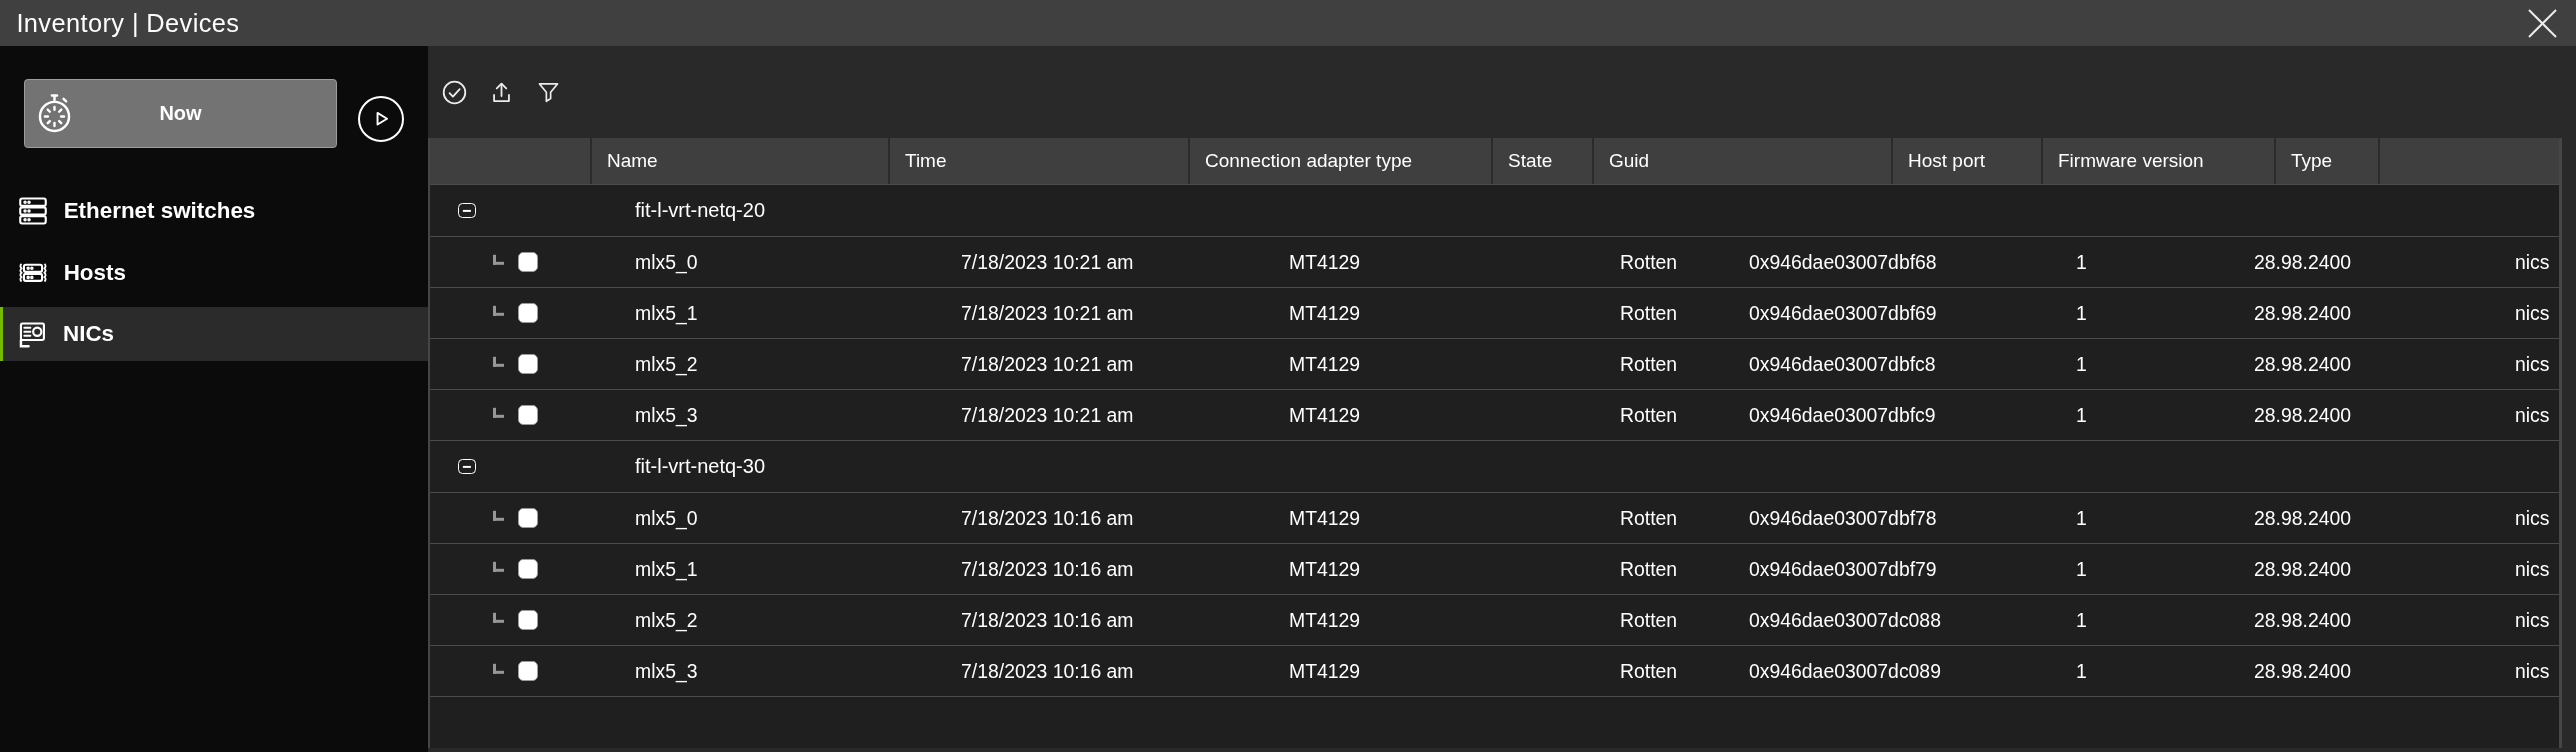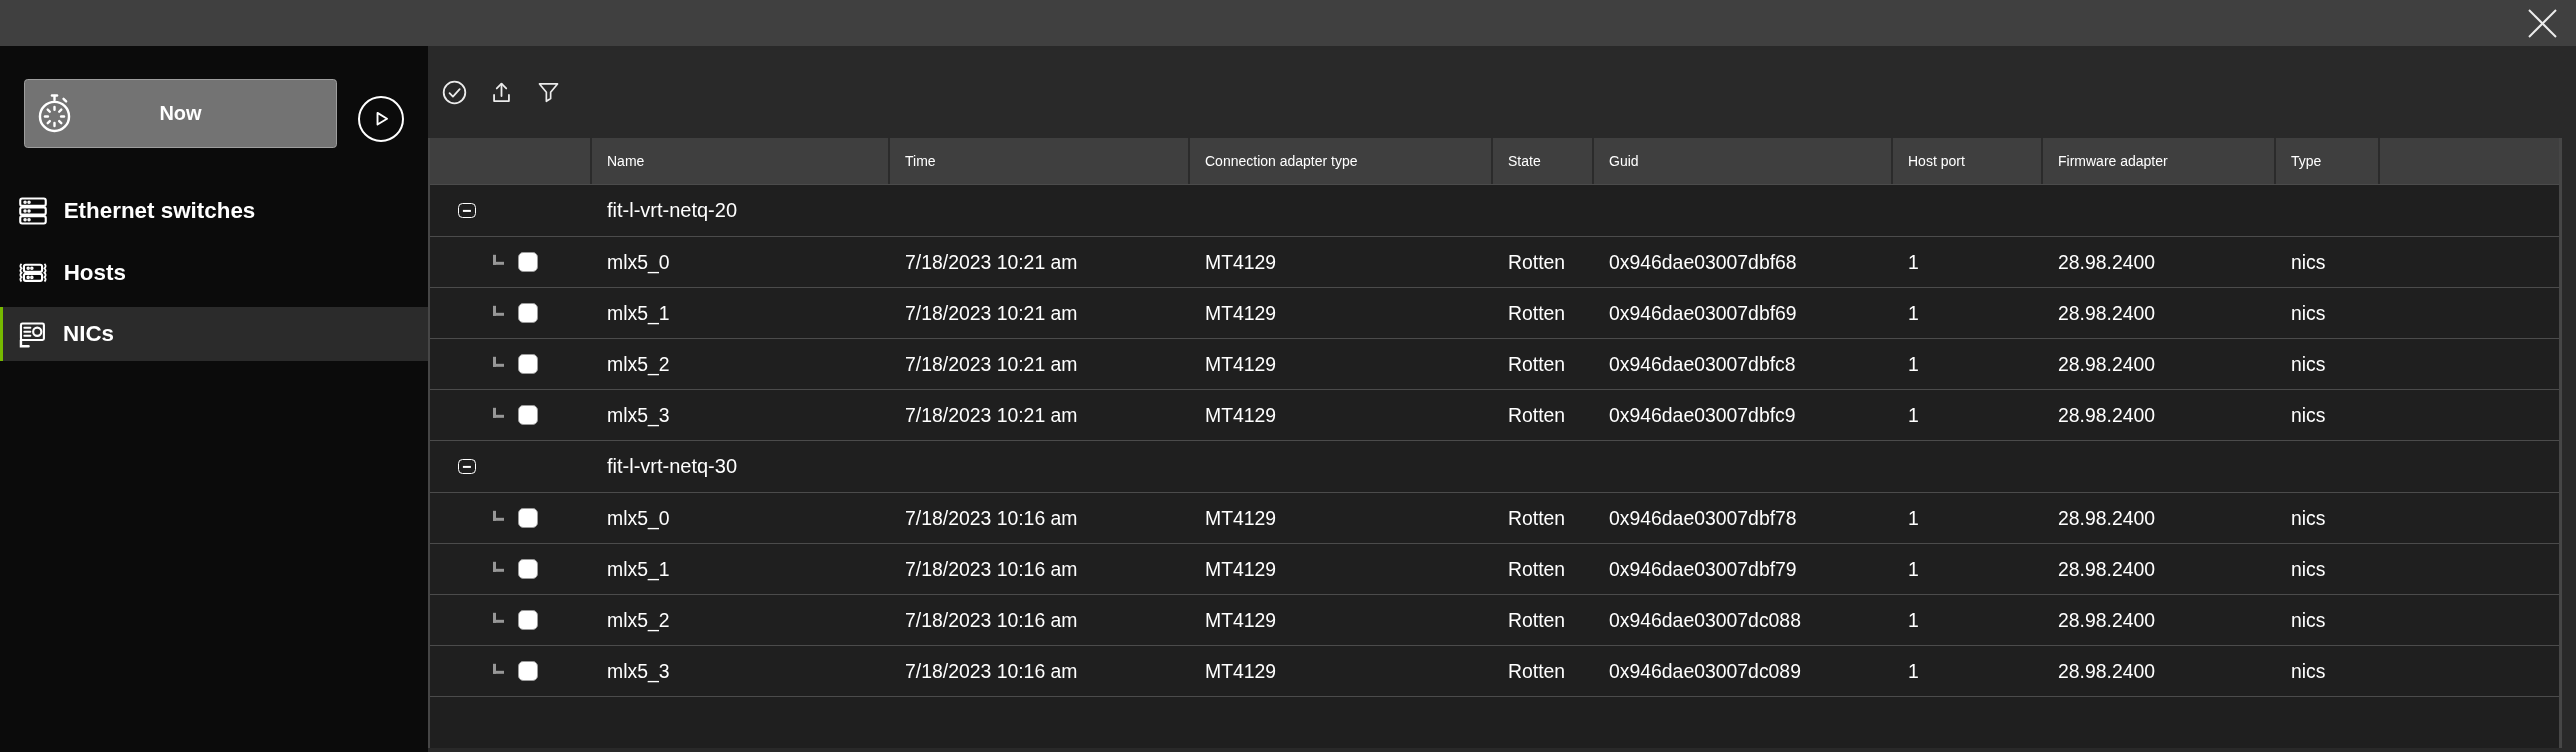--- a/index.html
+++ b/index.html
@@ -35,24 +35,24 @@
            gap:19.4px;padding-left:12px;}
   .tool-btn{width:28px;height:28px;background:transparent;border:none;padding:0;display:flex;
             align-items:center;justify-content:center;cursor:pointer;}
 
   
   .device-table{position:absolute;left:428px;top:138px;width:2134px;height:610px;background:#1f1f1f;
                 border-left:2.2px solid #464646;border-right:3px solid #464646;display:flex;flex-direction:column;}
   .grid-cols{display:grid;grid-template-columns:162px 298px 300px 303px 101px 299px 150px 233px 104px 1fr;
              align-items:center;}
   .table-header{height:46px;background:#3f3f3f;flex:0 0 auto;}
-  .hcell{height:46px;display:flex;align-items:center;padding-left:15px;font-size:14px;font-weight:500;
+  .hcell{height:46px;display:flex;align-items:center;padding-left:15px;font-size:19px;font-weight:500;
          color:#fff;border-right:2.2px solid #2b2b2b;overflow:hidden;white-space:nowrap;}
   .hcell:last-child{border-right:none;}
-  .trow{background:#1f1f1f;border-top:1.5px solid #4b4b4b;flex:0 0 auto;}
+  .trow{background:#1f1f1f;border-top:1.5px solid #4b4b4b;flex:0 0 auto;gap:28px;}
   .trow.data-row{height:51px;}
   .trow.group-row{height:52px;}
   .cell{padding-left:15px;font-size:19.4px;font-weight:400;color:#fff;white-space:nowrap;overflow:hidden;}
   .cell-select{display:flex;align-items:center;gap:13.4px;padding-left:63px;}
   .group-row .cell-select{padding-left:28px;}
   .group-name{font-size:20px;}
   .collapse-box{width:18px;height:15.7px;border:1.9px solid #fff;border-radius:4.5px;position:relative;
                 background:transparent;cursor:pointer;flex:0 0 auto;}
   .collapse-box::after{content:"";position:absolute;left:50%;top:50%;width:8.2px;height:2.2px;
                        background:#fff;transform:translate(-50%,-50%);}
@@ -63,20 +63,21 @@
   .table-filler{flex:1 1 auto;background:#1f1f1f;border-top:1.5px solid #4b4b4b;}
 
   svg{display:block;}
 </style>
 </head>
 <body>
 
 <div class="page">
 
   <div class="topbar">
+    <div class="title">Inventory | Devices</div>
     <button class="close-btn">
       <span>
         <svg width="33" height="33" viewBox="0 0 44 44" fill="none" stroke="#ededed" stroke-width="2.6">
           <line x1="4" y1="4" x2="40" y2="40"></line>
             <line x1="40" y1="4" x2="4" y2="40"></line>
         </svg>
       </span>
     </button>
   </div>
 
@@ -185,21 +186,21 @@
 
   <div class="device-table">
     <div class="table-header grid-cols">
         <div class="hcell"></div>
         <div class="hcell">Name</div>
         <div class="hcell">Time</div>
         <div class="hcell">Connection adapter type</div>
         <div class="hcell">State</div>
         <div class="hcell">Guid</div>
         <div class="hcell">Host port</div>
-        <div class="hcell">Firmware adapter</div>
+        <div class="hcell">Firmware version</div>
         <div class="hcell">Type</div>
         <div class="hcell"></div>
       </div>
     <div style="display:contents"><div class="trow group-row grid-cols">
           <div class="cell cell-select">
             <div class="collapse-box"></div>
           </div>
           <div class="cell group-name">fit-l-vrt-netq-20</div>
         </div><div class="trow data-row grid-cols">
           <div class="cell cell-select">

